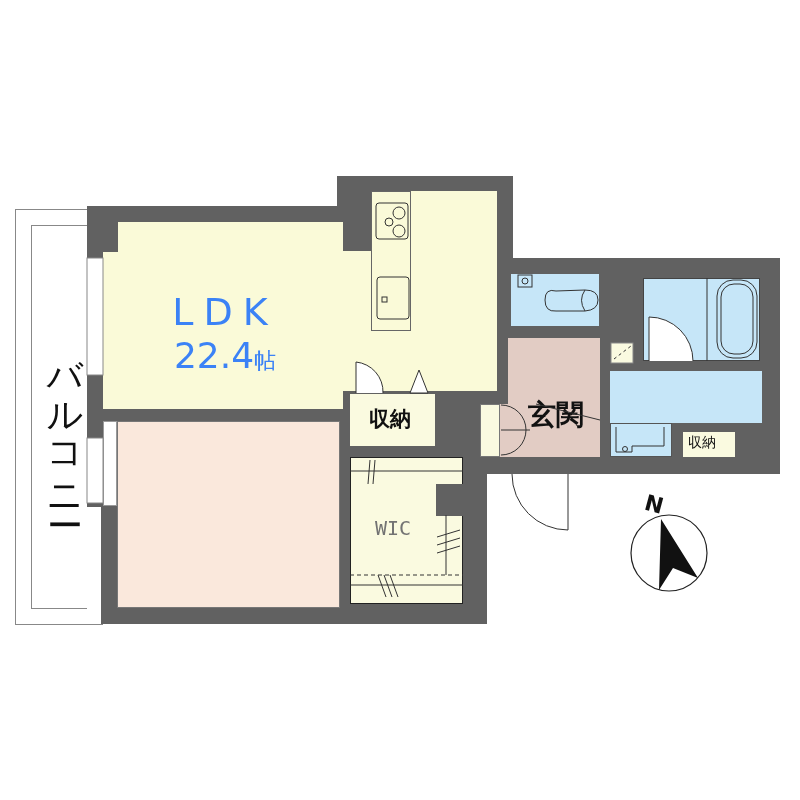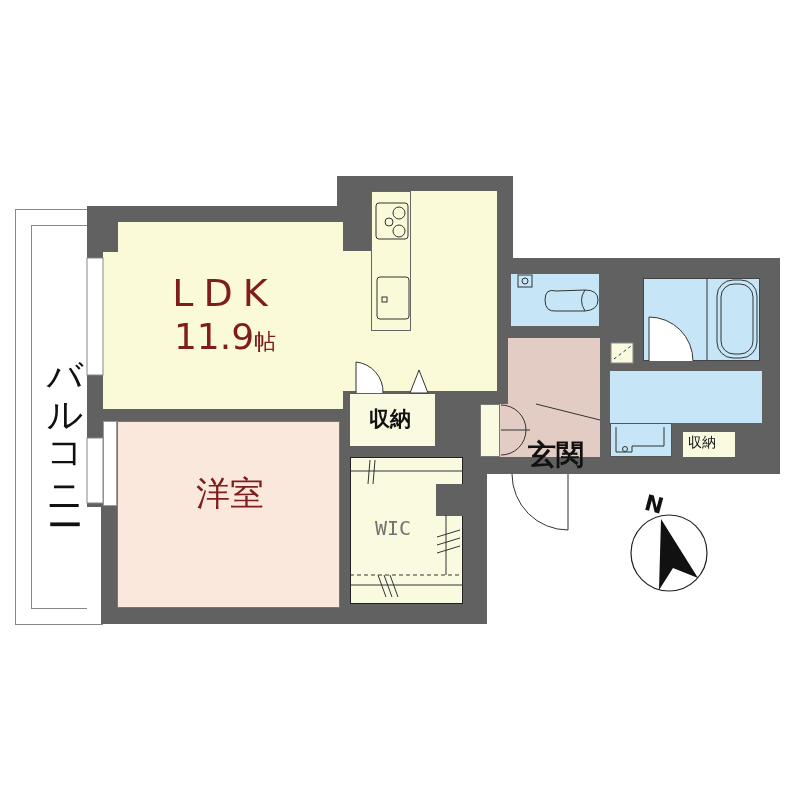--- a/index.html
+++ b/index.html
@@ -4,21 +4,21 @@
 <style>
   html,body{margin:0;padding:0;background:#fff;}
   body{width:800px;height:800px;position:relative;overflow:hidden;font-family:"DejaVu Sans","Liberation Sans",sans-serif;}
   .abs{position:absolute;}
   .wall{background:#616161;}
   .ldk{background:#fafad8;}
   .yoshitsu{background:#fae8dc;}
   .genkan{background:#e2ccc4;}
   .wet{background:#c6e6f8;}
   .store{background:#fafae0;}
-  .room-label{position:absolute;text-align:center;color:#7f1d1d;line-height:1.15;}
+  .room-label{position:absolute;text-align:center;color:#3b82f6;line-height:1.15;margin-top:19px;}
   .big{font-size:38px;letter-spacing:10px;}
   .num{font-size:36px;}
   .unit{font-size:22px;}
   .small-label{font-size:20px;font-weight:bold;color:#111;}
   .balcony-outer{border:1px solid #888;background:#fff;}
   .balcony-inner{border:1px solid #888;background:#fff;}
   .balcony-text{writing-mode:vertical-rl;font-size:36px;color:#111;letter-spacing:2px;}
   svg{position:absolute;left:0;top:0;}
 </style>
 </head>
@@ -38,40 +38,39 @@
 <div class="abs ldk" style="left:103px;top:222px;width:240px;height:187px;"></div>
 <div class="abs ldk" style="left:343px;top:191px;width:154px;height:200px;"></div>
 <div class="abs ldk" style="left:118px;top:222px;width:240px;height:30px;"></div>
 <div class="abs" style="left:103px;top:222px;width:15px;height:30px;background:#616161;"></div>
 <div class="abs" style="left:343px;top:191px;width:30px;height:60px;background:#616161;"></div>
 <div class="abs ldk" style="left:358px;top:252px;width:20px;height:140px;"></div>
 <div class="abs" style="left:371px;top:191px;width:40px;height:140px;border:1px solid #666;background:#fafad8;box-sizing:border-box;"></div>
 
 <div class="room-label" style="left:150px;top:272px;width:150px;">
   <div class="big">LDK</div>
-  <div><span class="num">11.9</span><span class="unit">帖</span></div>
+  <div><span class="num">22.4</span><span class="unit">帖</span></div>
 </div>
 
 <div class="abs store" style="left:350px;top:394px;width:85px;height:52px;"></div>
 <div class="abs small-label" style="left:369px;top:405px;font-size:21px;">収納</div>
 
 <div class="abs yoshitsu" style="left:117px;top:421px;width:223px;height:187px;border:1px solid #777;box-sizing:border-box;"></div>
 <div class="abs" style="left:103px;top:421px;width:14px;height:85px;background:#fff;border:1px solid #999;box-sizing:border-box;"></div>
 <div class="room-label" style="left:160px;top:474px;width:140px;">
-  <div style="font-size:34px;">洋室</div>
 </div>
 
 <div class="abs store" style="left:350px;top:457px;width:113px;height:147px;border:1px solid #222;box-sizing:border-box;"></div>
 <div class="abs wall" style="left:436px;top:484px;width:28px;height:32px;"></div>
 <div class="abs" style="left:375px;top:516px;font-size:20px;color:#737373;font-family:'DejaVu Sans Mono',monospace;">WIC</div>
 
 <div class="abs genkan" style="left:508px;top:338px;width:92px;height:66px;"></div>
 <div class="abs genkan" style="left:500px;top:404px;width:100px;height:53px;"></div>
 <div class="abs store" style="left:480px;top:404px;width:20px;height:53px;border:1px solid #777;box-sizing:border-box;"></div>
-<div class="abs small-label" style="left:528px;top:436px;font-size:28px;">玄関</div>
+<div class="abs small-label" style="left:528px;top:396px;font-size:28px;">玄関</div>
 
 <div class="abs wet" style="left:511px;top:274px;width:88px;height:52px;"></div>
 
 <div class="abs wet" style="left:643px;top:278px;width:117px;height:83px;border:1px solid #444;box-sizing:border-box;"></div>
 
 <div class="abs wet" style="left:610px;top:371px;width:152px;height:52px;"></div>
 <div class="abs wet" style="left:610px;top:423px;width:62px;height:34px;border:1px solid #555;box-sizing:border-box;"></div>
 <div class="abs store" style="left:683px;top:432px;width:52px;height:25px;"></div>
 <div class="abs" style="left:688px;top:434px;font-size:14px;color:#111;">収納</div>
 

